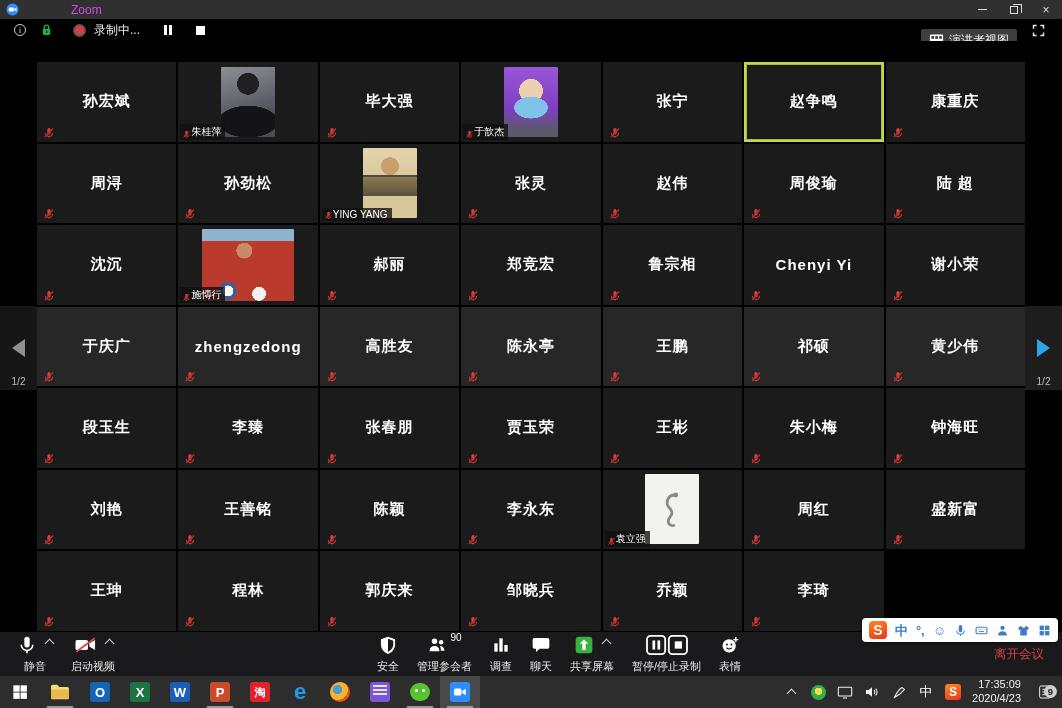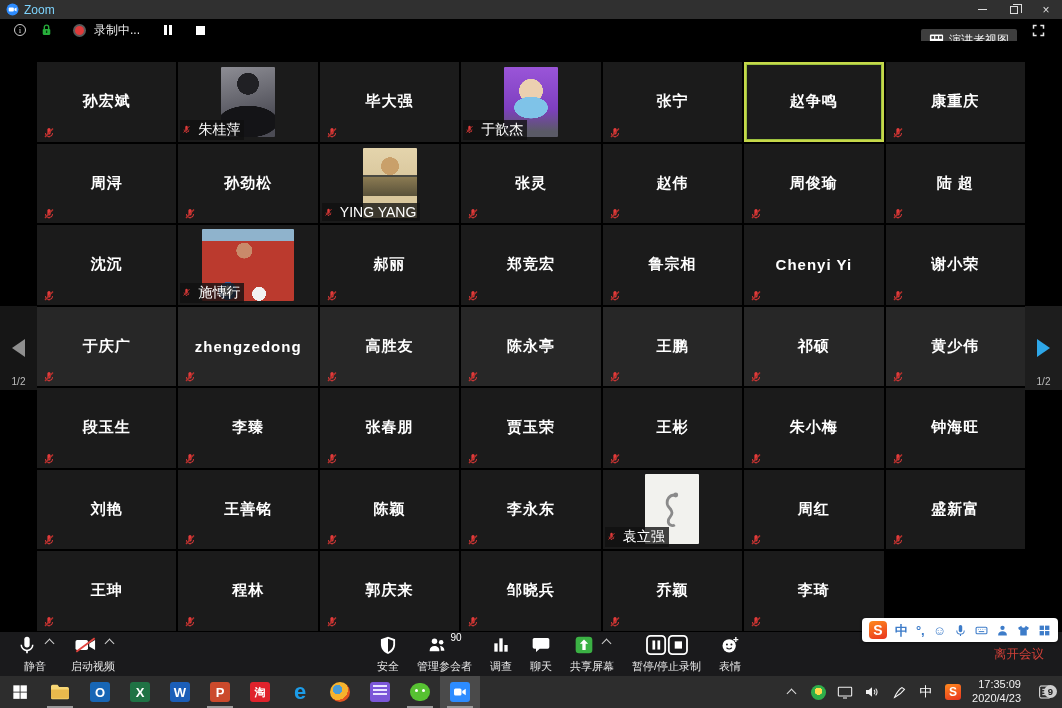--- a/index.html
+++ b/index.html
@@ -4,21 +4,21 @@
 <style>
   html,body{margin:0;padding:0;background:#000;}
   *{box-sizing:border-box;}
   .window{position:relative;width:1062px;height:708px;overflow:hidden;
     font-family:"Liberation Sans","DejaVu Sans",sans-serif;color:#fff;
     display:flex;flex-direction:column;background:#000;}
 
   
   .titlebar{height:19px;background:#303030;display:flex;align-items:center;flex:0 0 auto;}
   .titlebar .app-ico{width:13px;height:13px;margin:0 5px 0 6px;}
-  .titlebar .title{font-size:12px;color:#7dd3fc;}
+  .titlebar .title{font-size:12px;color:#d946ef;margin-left:47px;}
   .titlebar .spacer{flex:1;}
   .win-btn{width:32px;height:19px;display:flex;align-items:center;justify-content:center;color:#ddd;font-size:12px;}
   .min-glyph{display:block;width:9px;border-bottom:1px solid #ddd;}
   .restore-glyph{position:relative;display:block;width:8px;height:8px;border:1px solid #ddd;background:#303030;}
   .restore-glyph::before{content:"";position:absolute;left:2px;top:-3px;width:8px;height:8px;border:1px solid #ddd;border-bottom:none;border-left:none;}
 
   
   .meetingbar{height:22px;background:#000;display:flex;align-items:center;flex:0 0 auto;padding:0 8px;}
   .info-ico{width:12px;height:12px;border:1px solid #cfcfcf;border-radius:50%;
     display:flex;align-items:center;justify-content:center;font-size:9px;color:#cfcfcf;margin-left:6px;font-family:"Liberation Serif",serif;}
@@ -34,22 +34,22 @@
   .fullscr{width:15px;height:15px;margin:0 8px 0 14px;}
 
   
   .main{flex:1 1 auto;position:relative;background:#000;}
   .grid{margin:21px 37px 0 37px;display:grid;grid-template-columns:repeat(7,1fr);grid-auto-rows:79.5px;gap:2px;}
   .tile{position:relative;background:#1b1b1b;display:flex;align-items:center;justify-content:center;overflow:hidden;}
   .grid .tile:nth-child(n+22):nth-child(-n+28){background:#272727;}
   .tile.active{border:2px solid #c6d84a;box-shadow:inset 0 0 0 1px #9cc13f;}
   .tile-name{font-size:15px;font-weight:bold;color:#fff;letter-spacing:1px;}
   .tile-mic{position:absolute;left:6px;bottom:5px;width:12px;height:12px;}
-  .name-chip{position:absolute;left:2px;bottom:2px;display:flex;align-items:flex-start;gap:7px;
-    background:rgba(15,15,15,.78);padding:1px 4px 1px 2px;font-size:14px;color:#fff;}
+  .name-chip{position:absolute;left:2px;bottom:2px;display:flex;align-items:flex-end;gap:0;
+    background:rgba(15,15,15,.78);padding:1px 4px 1px 2px;font-size:10px;color:#fff;}
   .name-chip .tile-mic{position:static;width:9px;height:9px;}
   .avatar{width:54px;height:70px;border-radius:1px;}
   .av-portrait-gray{background:
      radial-gradient(circle 11px at 50% 24%,#202024 0 98%,transparent 100%),
      radial-gradient(ellipse 30px 16px at 50% 78%,#141417 0 98%,transparent 100%),
      linear-gradient(165deg,#8d8d94,#4c4c55 75%);}
   .av-portrait-purple{background:
      radial-gradient(ellipse 17px 11px at 50% 58%,#7fc3e8 0 98%,transparent 100%),
      radial-gradient(circle 12px at 50% 34%,#ecd0b0 0 98%,transparent 100%),
      linear-gradient(180deg,#9a55d8,#7e3fc0 60%,#5a5a66 92%);}

